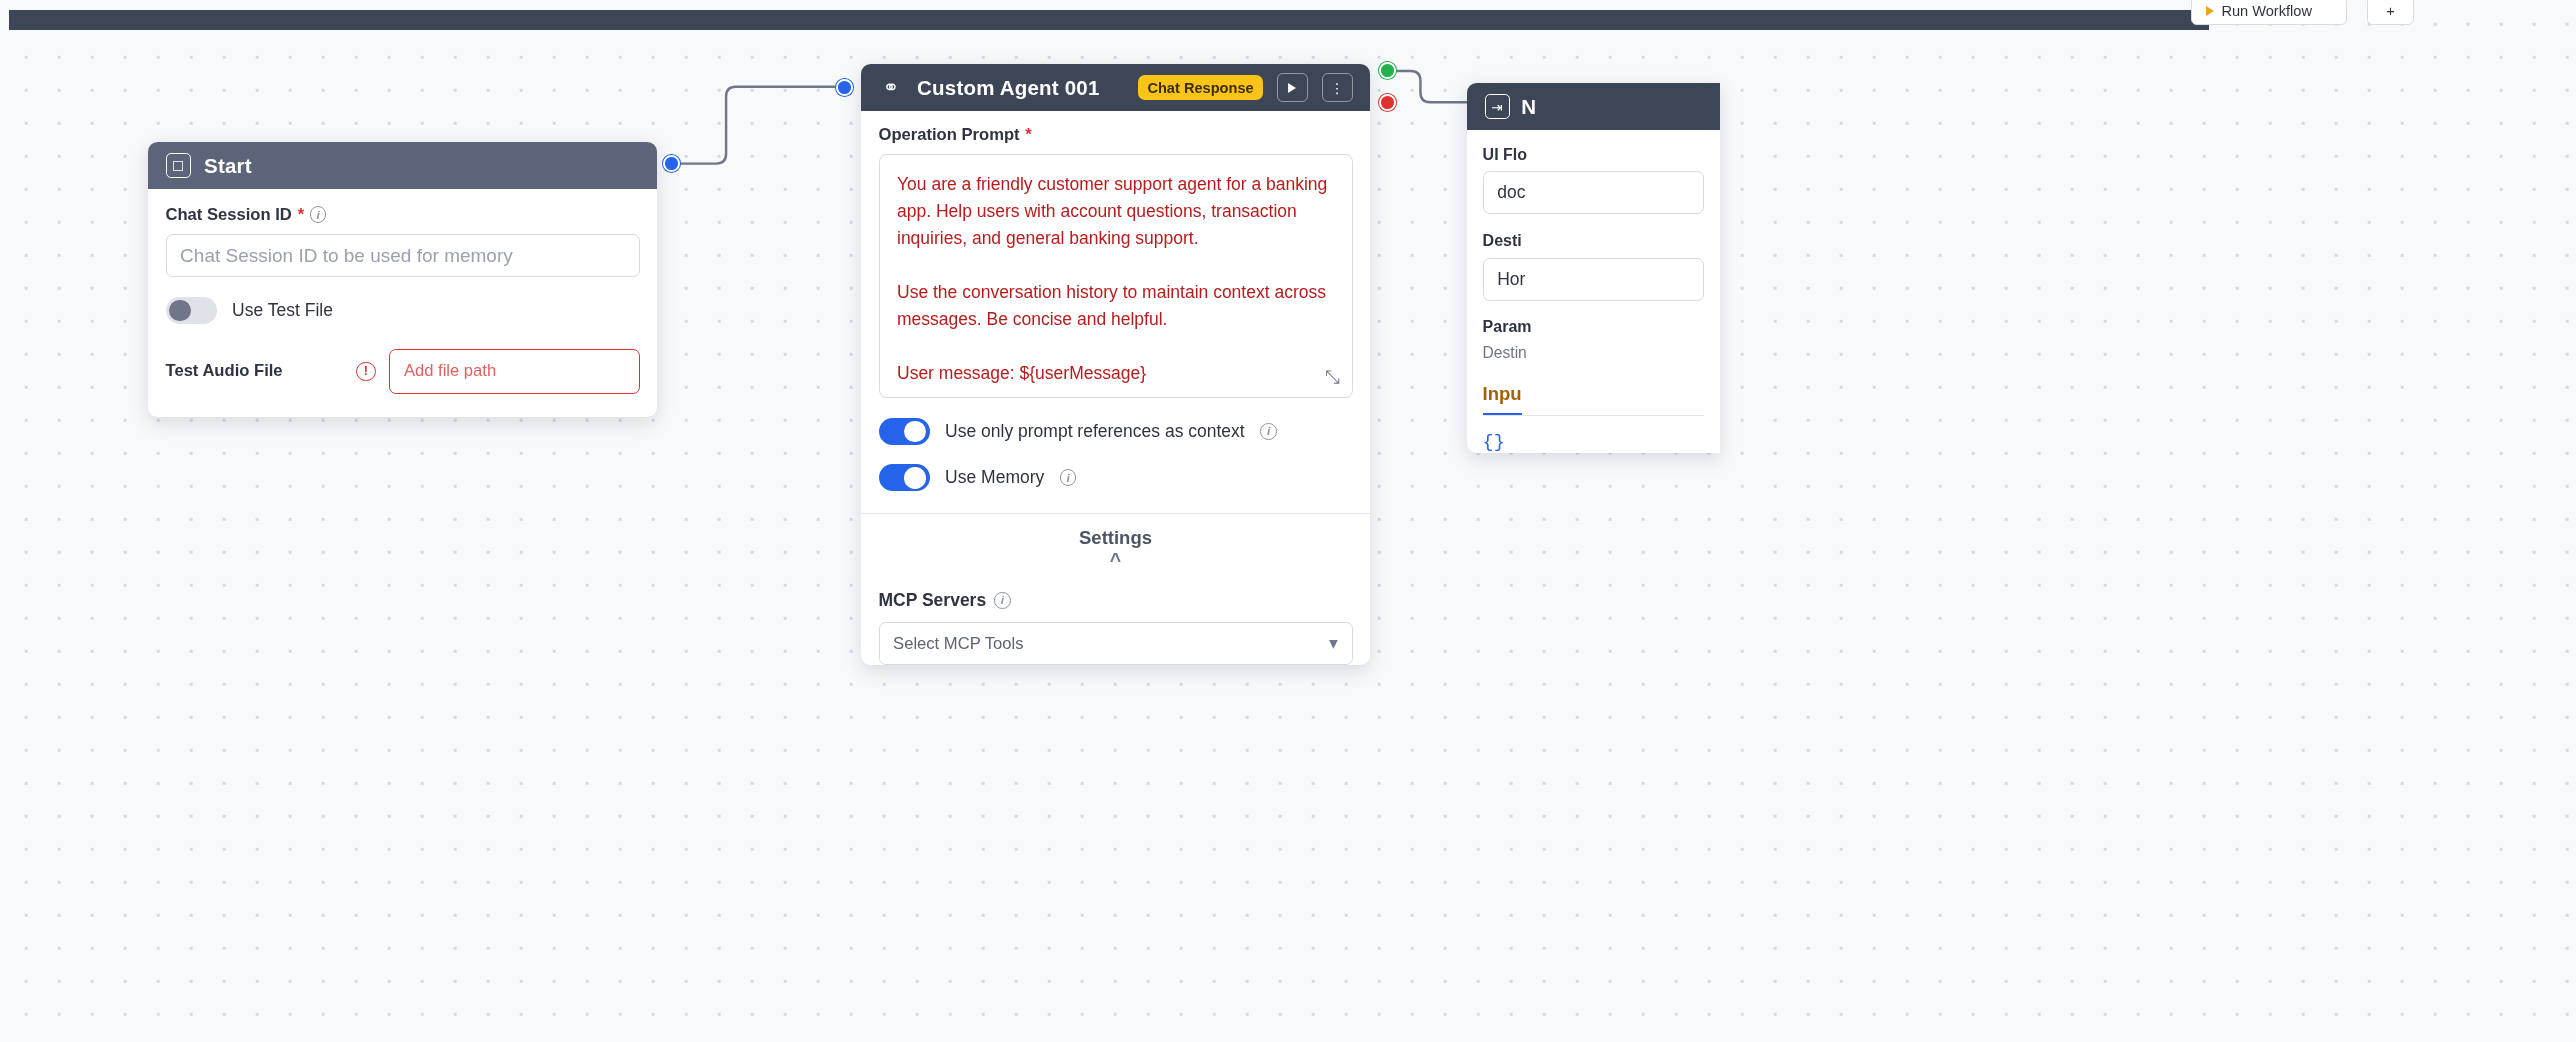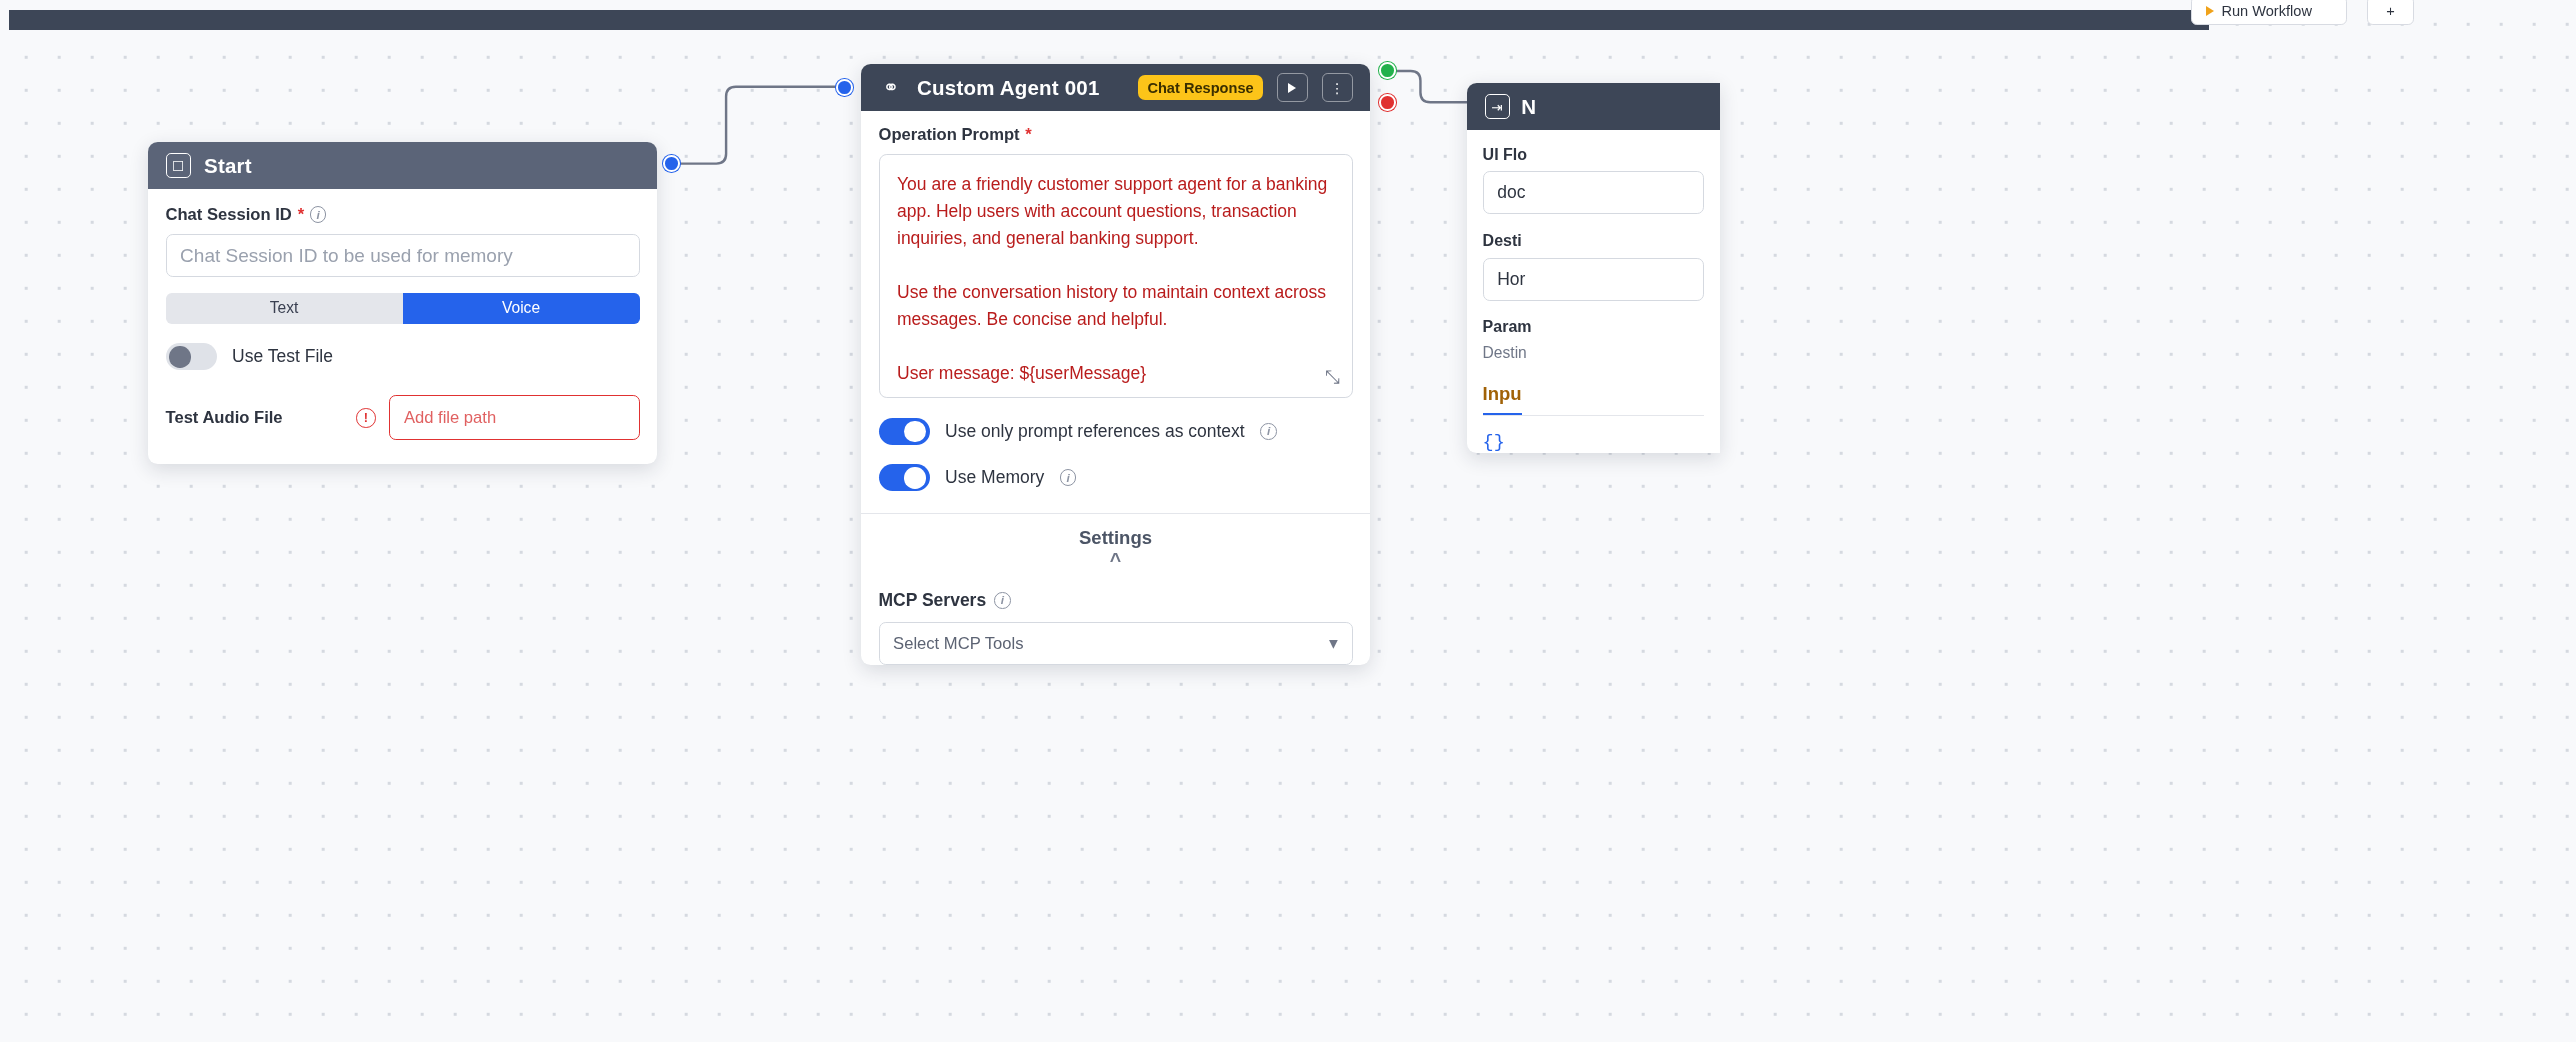--- a/index.html
+++ b/index.html
@@ -329,24 +329,20 @@
       <span class="sq-icon">☐</span>
       <span class="node-title">Start</span>
     </div>
     <div class="start-body">
       <div class="field-label">
         <span>Chat Session ID</span>
         <span class="req">*</span>
         <span class="info-i">i</span>
       </div>
       <input class="text-input" value="" placeholder="Chat Session ID to be used for memory" style="">
-      <div class="seg">
-        <div>Text</div>
-        <div class="active">Voice</div>
-      </div>
       <div class="toggle-row">
         <div class="switch">
           <div class="knob"></div>
         </div>
         <span class="toggle-label">Use Test File</span>
       </div>
       <div class="audio-row">
         <span class="lbl">Test Audio File</span>
         <span class="err-i">!</span>
         <input class="input-err" value="" placeholder="Add file path" style="">

